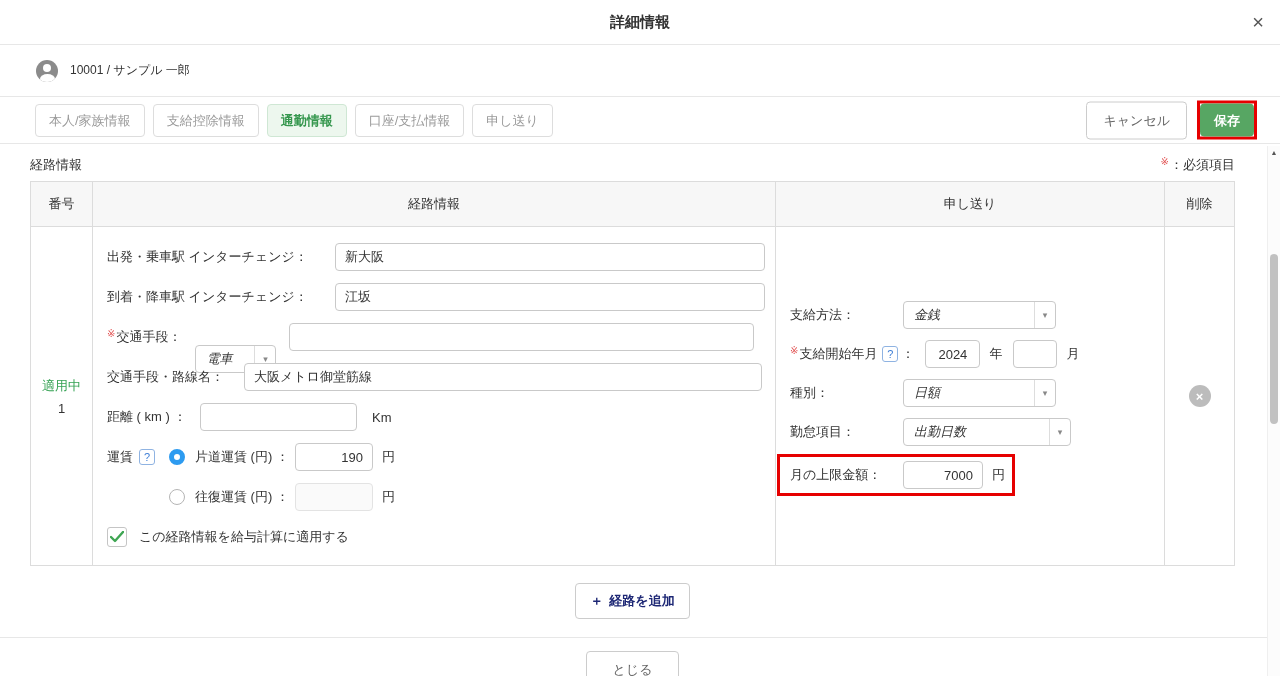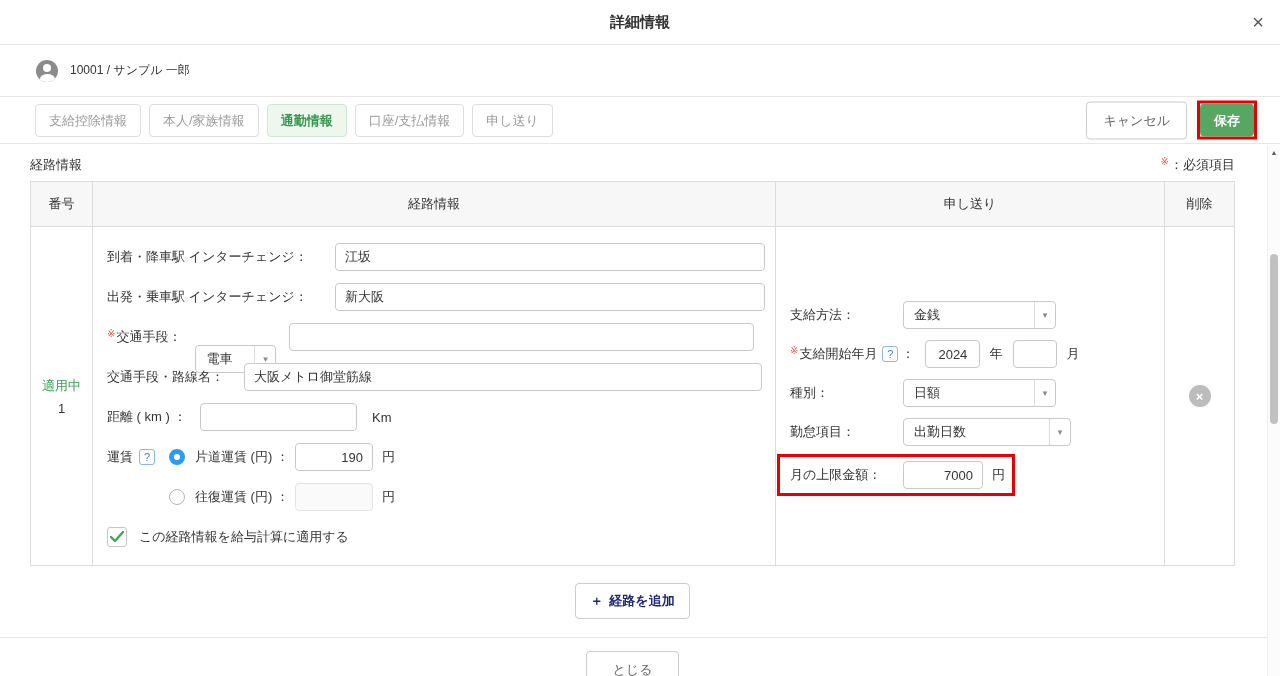--- a/index.html
+++ b/index.html
@@ -72,21 +72,21 @@
   .txt { height: 28px; border: 1px solid #c9c9c9; border-radius: 4px; padding: 0 9px;
     font-size: 13px; color: #333; background: #fff; font-family: inherit; outline: none; }
   .w430 { width: 430px; } .w465 { width: 465px; } .w518 { width: 518px; }
   .w157 { width: 157px; } .w78 { width: 78px; } .w80 { width: 80px; }
   .num { text-align: right; }
   .dis { background: #fafafa; border-color: #e3e3e3; }
   .year { width: 55px; text-align: center; } .month { width: 40px; text-align: center; padding-left: 33px; }
   .unit { margin-left: 9px; }
 
   .combo { display: inline-flex; align-items: stretch; border: 1px solid #c9c9c9;
-    border-radius: 4px; height: 28px; background: #fff; cursor: pointer; flex-shrink: 0; }
+    border-radius: 4px; height: 28px; background: #fff; cursor: pointer; flex-shrink: 0; font-style: italic; }
   .combo-value { flex: 1; display: flex; align-items: center; padding: 0 10px; font-size: 13px; }
   .combo-arrow { width: 21px; border-left: 1px solid #ddd; display: flex; align-items: center;
     justify-content: center; color: #888; font-size: 9px; }
   .cw82 { width: 81px; margin-top: 44px; } .cw153 { width: 153px; } .cw168 { width: 168px; }
 
   .qicon { width: 16px; height: 16px; border: 1px solid #8fb3e2; border-radius: 3px;
     color: #3f7fd6; font-size: 11px; display: inline-flex; align-items: center;
     justify-content: center; background: #fff; flex-shrink: 0; cursor: pointer; }
   .radio { width: 16px; height: 16px; border-radius: 50%; background: #fff; flex-shrink: 0;
     cursor: pointer; }
@@ -130,22 +130,22 @@
   <div class="modal-title">詳細情報</div>
   <div class="close-x">×</div>
 </div>
 
 <div class="user-row">
   <div class="avatar"></div>
   <div class="user-name">10001 / サンプル 一郎</div>
 </div>
 
 <div class="toolbar">
+  <div class="tab">本人/家族情報</div>
   <div class="tab">支給控除情報</div>
-  <div class="tab">本人/家族情報</div>
   <div class="tab active">通勤情報</div>
   <div class="tab">口座/支払情報</div>
   <div class="tab">申し送り</div>
   <div class="toolbar-actions">
     <button class="btn btn-cancel">キャンセル</button>
     <div class="hl-red save-wrap">
       <button class="btn btn-save">保存</button>
     </div>
   </div>
 </div>
@@ -170,27 +170,27 @@
     <div class="tbody-row">
 
       <div class="td number-cell">
         <span class="status-applied">適用中</span>
         <span>1</span>
       </div>
 
       <div class="td route-cell">
 
         <div class="frow">
+          <span class="rlabel-a">出発・乗車駅 インターチェンジ：</span>
+          <input class="txt w430" value="新大阪" style="">
+        </div>
+
+        <div class="frow">
           <span class="rlabel-a">到着・降車駅 インターチェンジ：</span>
           <input class="txt w430" value="江坂" style="">
-        </div>
-
-        <div class="frow">
-          <span class="rlabel-a">出発・乗車駅 インターチェンジ：</span>
-          <input class="txt w430" value="新大阪" style="">
         </div>
 
         <div class="frow">
           <span class="req">※</span>
           <span style="margin-right:14px">交通手段：</span>
           <div class="combo cw82">
             <span class="combo-value">電車</span>
             <span class="combo-arrow">▾</span>
           </div>
           <input class="txt w465" style="margin-left: 13px;" value="">

